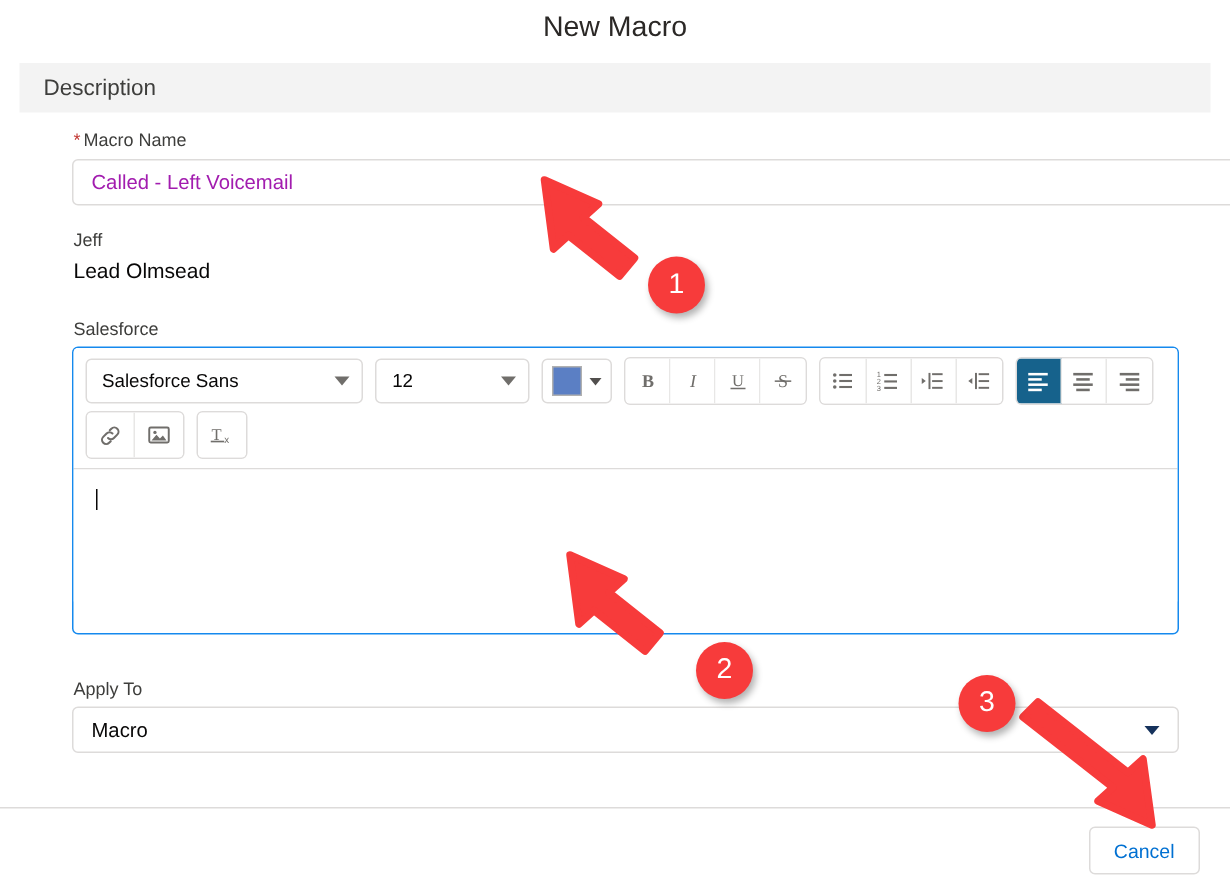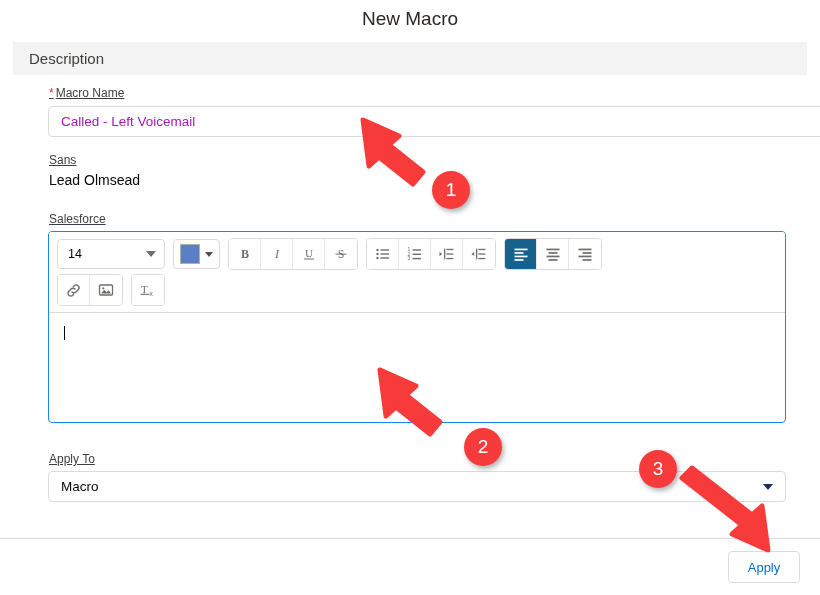--- a/index.html
+++ b/index.html
@@ -23,21 +23,21 @@
   .section-header {
     position: absolute; left: 13px; top: 42px; width: 794px; height: 33px;
     background: #f3f3f3;
     display: flex; align-items: center;
     padding-left: 16px;
     font-size: 15px; color: #3e3e3c;
   }
 
   
   .field-label {
-    font-size: 12px; color: #3e3e3c; line-height: 14px; text-decoration: underline;
+    font-size: 12px; color: #3e3e3c; line-height: 14px;
   }
   .req-star { color: #c23934; font-size: 12px; margin-right: 2px; }
 
   
   .lbl-macro-name { position: absolute; left: 49px; top: 86px; }
   .input-macro-name {
     position: absolute; left: 48px; top: 106px; width: 798px; height: 31px;
     border: 1px solid #dddbda; border-radius: 4px; background: #fff;
     padding: 0 12px; font-size: 13.5px; color: #a21caf;
     font-family: "Liberation Sans", sans-serif; outline: none;
@@ -171,32 +171,36 @@
 
   <div class="modal-title">New Macro</div>
 
   <div class="section-header">Description</div>
 
   <div class="field-label lbl-macro-name">
     <span class="req-star">*</span><span>Macro Name</span>
   </div>
   <input class="input-macro-name" type="text" value="Called - Left Voicemail" style="">
 
-  <div class="field-label lbl-owner">Sans</div>
+  <div class="field-label lbl-owner">Jeff</div>
   <div class="val-owner">Lead Olmsead</div>
 
   <div class="field-label lbl-description">Salesforce</div>
 
   <div class="rte">
     <div class="rte-toolbar">
 
       <div class="rte-row">
+        <div class="select-box select-font">
+          <span>Salesforce Sans</span>
+          <span class="caret"></span>
+        </div>
 
         <div class="select-box select-size">
-          <span>14</span>
+          <span>12</span>
           <span class="caret"></span>
         </div>
 
         <div class="color-box">
           <span class="color-swatch"></span>
           <span class="caret-sm"></span>
         </div>
 
         <div class="btn-group">
           <button class="tb-btn">
@@ -325,21 +329,21 @@
   </div>
 
   <div class="field-label lbl-apply-to">Apply To</div>
   <div class="select-apply-to">
     <span>Macro</span>
     <span class="caret-blue"></span>
   </div>
 
   <div class="footer-divider"></div>
   <div class="footer">
-    <button class="btn-cancel">Apply</button>
+    <button class="btn-cancel">Cancel</button>
   </div>
 
   <svg class="arrow-svg" style="left:355px; top:112px; width:110px; height:80px;">
     <g transform="translate(2,2)">
       <polygon points="6,6 42,22 32,31 66,58 56,70 22,43 12,52" fill="#f73b3b" stroke="#f73b3b" stroke-width="5" stroke-linejoin="round"></polygon>
     </g>
   </svg>
 
   <svg class="arrow-svg" style="left:372px; top:362px; width:110px; height:85px;">
     <g transform="translate(2,2)">

